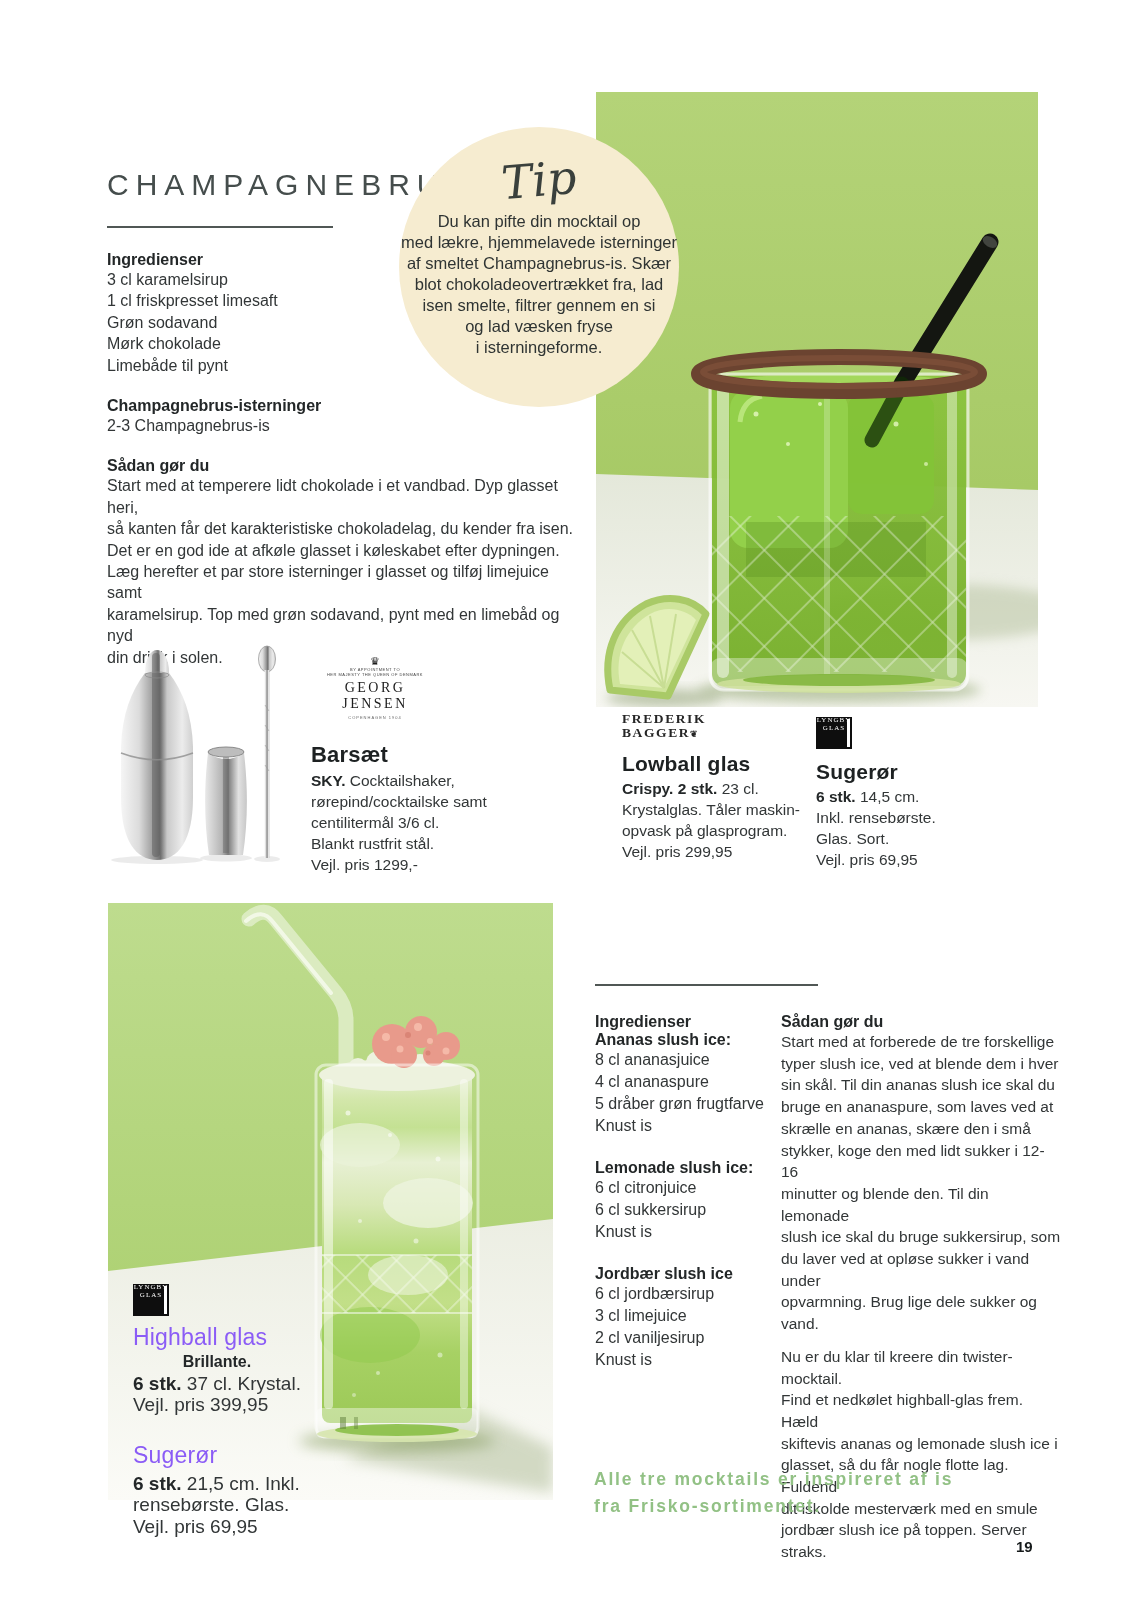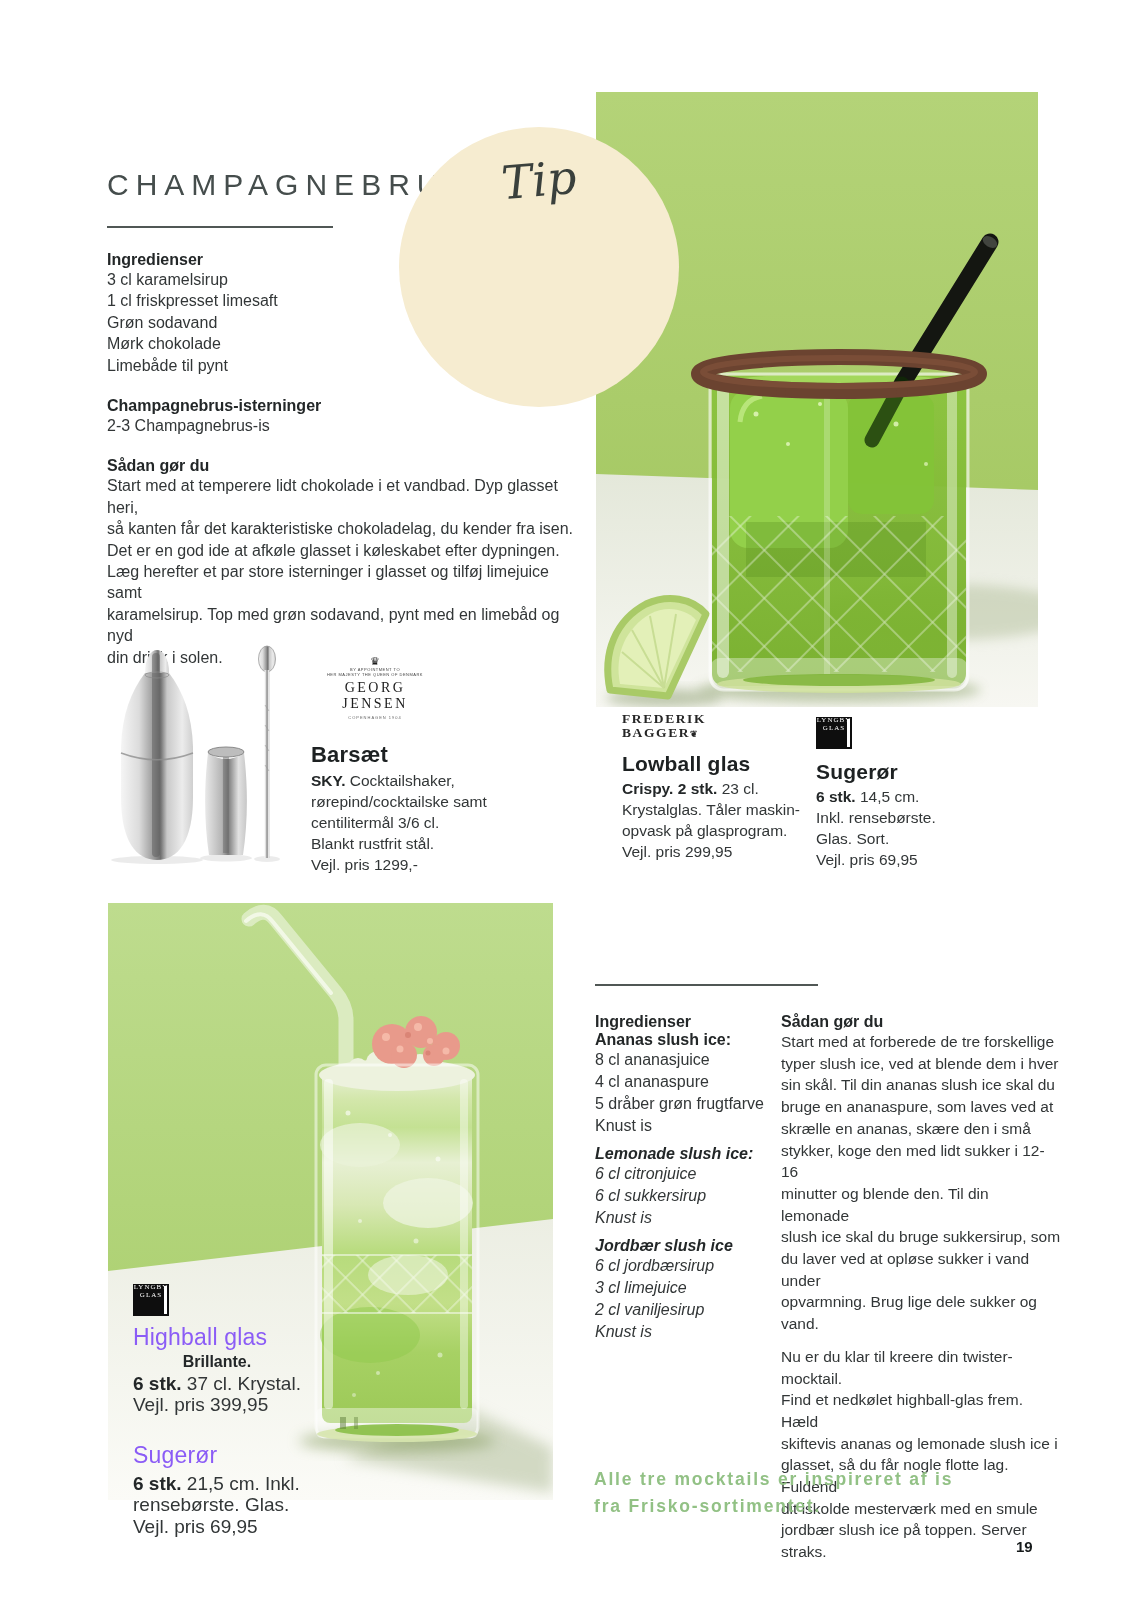--- a/index.html
+++ b/index.html
@@ -65,21 +65,21 @@
   .hb-block .prod-title-lg{margin-top:8px;}
   .hb-sub{font-size:16px;line-height:22px;text-align:center;}
   .pl{font-size:19px;line-height:21.4px;}
 
   
   .twister{position:absolute;left:595px;top:958px;width:470px;}
   .twister .cols{display:flex;margin-top:27px;}
   .t-col1{width:186px;}
   .t-col2{width:280px;}
   .t-col1 .lines{font-size:16px;line-height:22px;}
-  .t-group{margin-top:8px;font-style:italic;}
+  .t-group{margin-top:22px;}
   .t-col2 .lines-sm{font-size:15.5px;line-height:21.7px;}
   .t-col2 .para2{margin-top:11px;}
 
   
   .note{position:absolute;left:594px;top:1466px;font-size:17.5px;font-weight:bold;
         letter-spacing:1.8px;color:#92c185;line-height:27px;}
   .pageno{position:absolute;left:1016px;top:1538px;font-size:15px;font-weight:bold;color:#161a1b;}
 </style>
 </head>
 <body>
@@ -101,20 +101,27 @@
     <div class="lines">Start med at temperere lidt chokolade i et vandbad. Dyp glasset heri,
 så kanten får det karakteristiske chokoladelag, du kender fra isen.
 Det er en god ide at afkøle glasset i køleskabet efter dypningen.
 Læg herefter et par store isterninger i glasset og tilføj limejuice samt
 karamelsirup. Top med grøn sodavand, pynt med en limebåd og nyd
 din drink i solen.</div>
   </div>
 
   <div class="tip">
     <div class="tip-script">Tip</div>
+    <div class="tip-text">Du kan pifte din mocktail op
+med lækre, hjemmelavede isterninger
+af smeltet Champagnebrus-is. Skær
+blot chokoladeovertrækket fra, lad
+isen smelte, filtrer gennem en si
+og lad væsken fryse
+i isterningeforme.</div>
   </div>
 
   <div class="photo-top">
     <svg viewBox="0 0 442 615" preserveAspectRatio="none">
       <defs>
         <linearGradient id="bgA" x1="0" y1="0" x2="0" y2="1">
           <stop offset="0" stop-color="#b4d378"></stop>
             <stop offset="1" stop-color="#a0c55c"></stop>
         </linearGradient>
         <linearGradient id="tblA" x1="0" y1="0" x2="0" y2="1">

